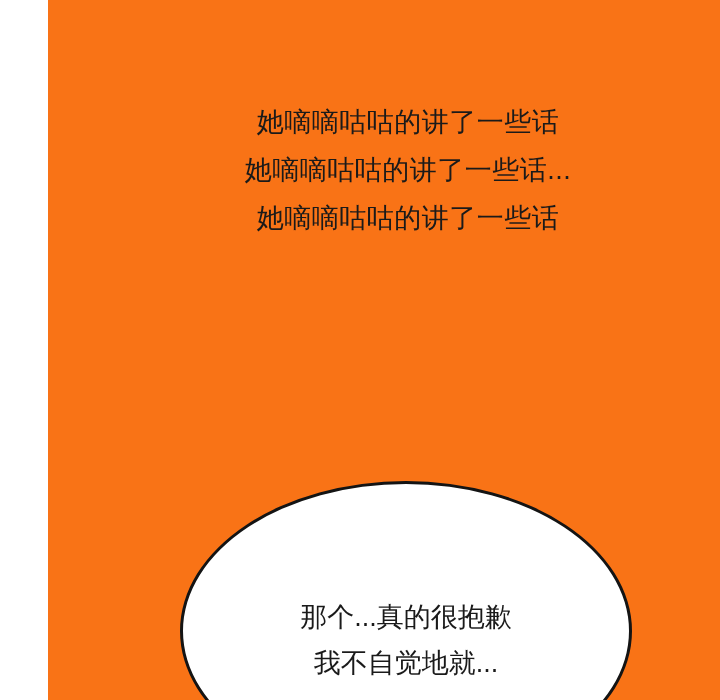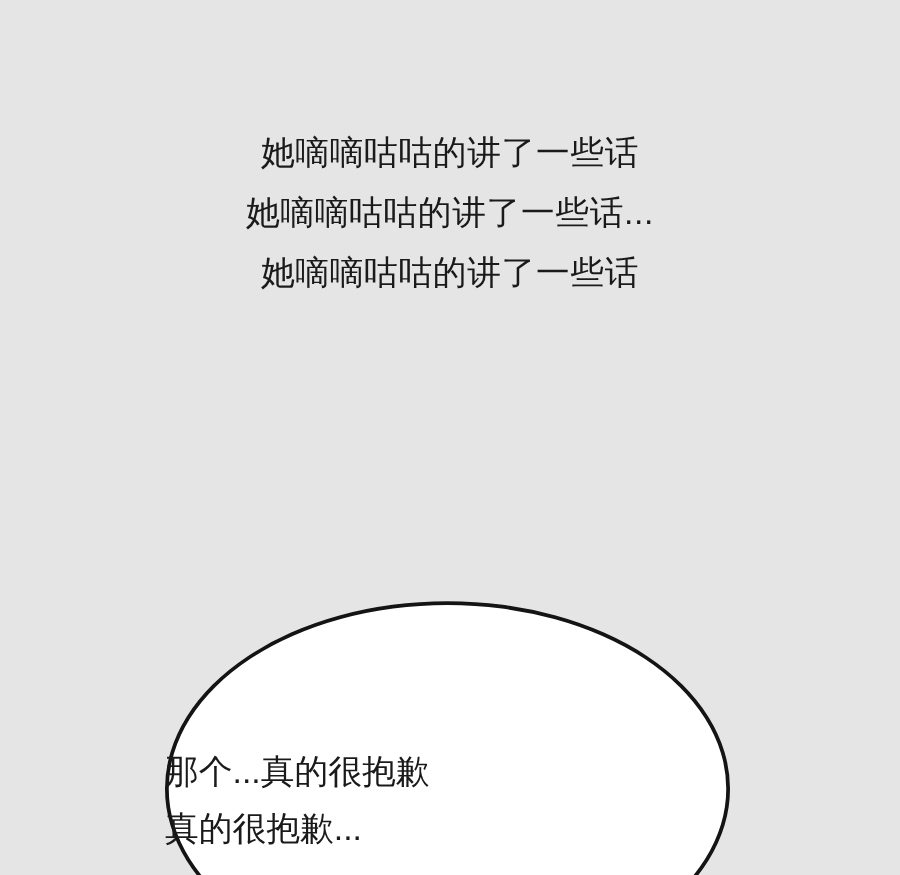--- a/index.html
+++ b/index.html
@@ -10,21 +10,22 @@
   body {
     width: 720px;
     height: 700px;
     position: relative;
     overflow: hidden;
     font-family: "Liberation Sans", sans-serif;
   }
   .page {
     position: absolute;
     inset: 0;
-    background: #e5e5e5;
+    background: #f97316;
+    margin-left: 48px;
   }
   
   .narration {
     position: absolute;
     top: 98px;
     left: 0;
     width: 720px;
     text-align: center;
     color: #1a1a1a;
     font-size: 27px;
@@ -45,21 +46,21 @@
     border: 3px solid #141414;
     border-radius: 50% / 50%;
     background: #ffffff;
     box-sizing: border-box;
   }
   .balloon-text {
     position: absolute;
     left: 132px;
     top: 594px;
     width: 452px;
-    text-align: left;
+    text-align: center;
     color: #1a1a1a;
     font-size: 27px;
     line-height: 46px;
     white-space: nowrap;
   }
   .balloon-text .line {
     display: block;
   }
 </style>
 </head>
@@ -70,16 +71,16 @@
   <div class="narration">
     <span class="line">她嘀嘀咕咕的讲了一些话</span>
     <span class="line">她嘀嘀咕咕的讲了一些话...</span>
     <span class="line">她嘀嘀咕咕的讲了一些话</span>
   </div>
 
   <div class="balloon"></div>
 
   <div class="balloon-text">
     <span class="line">那个...真的很抱歉</span>
-    <span class="line">真的很抱歉...</span>
+    <span class="line">我不自觉地就...</span>
   </div>
 
 </div>
 
 </body></html>

